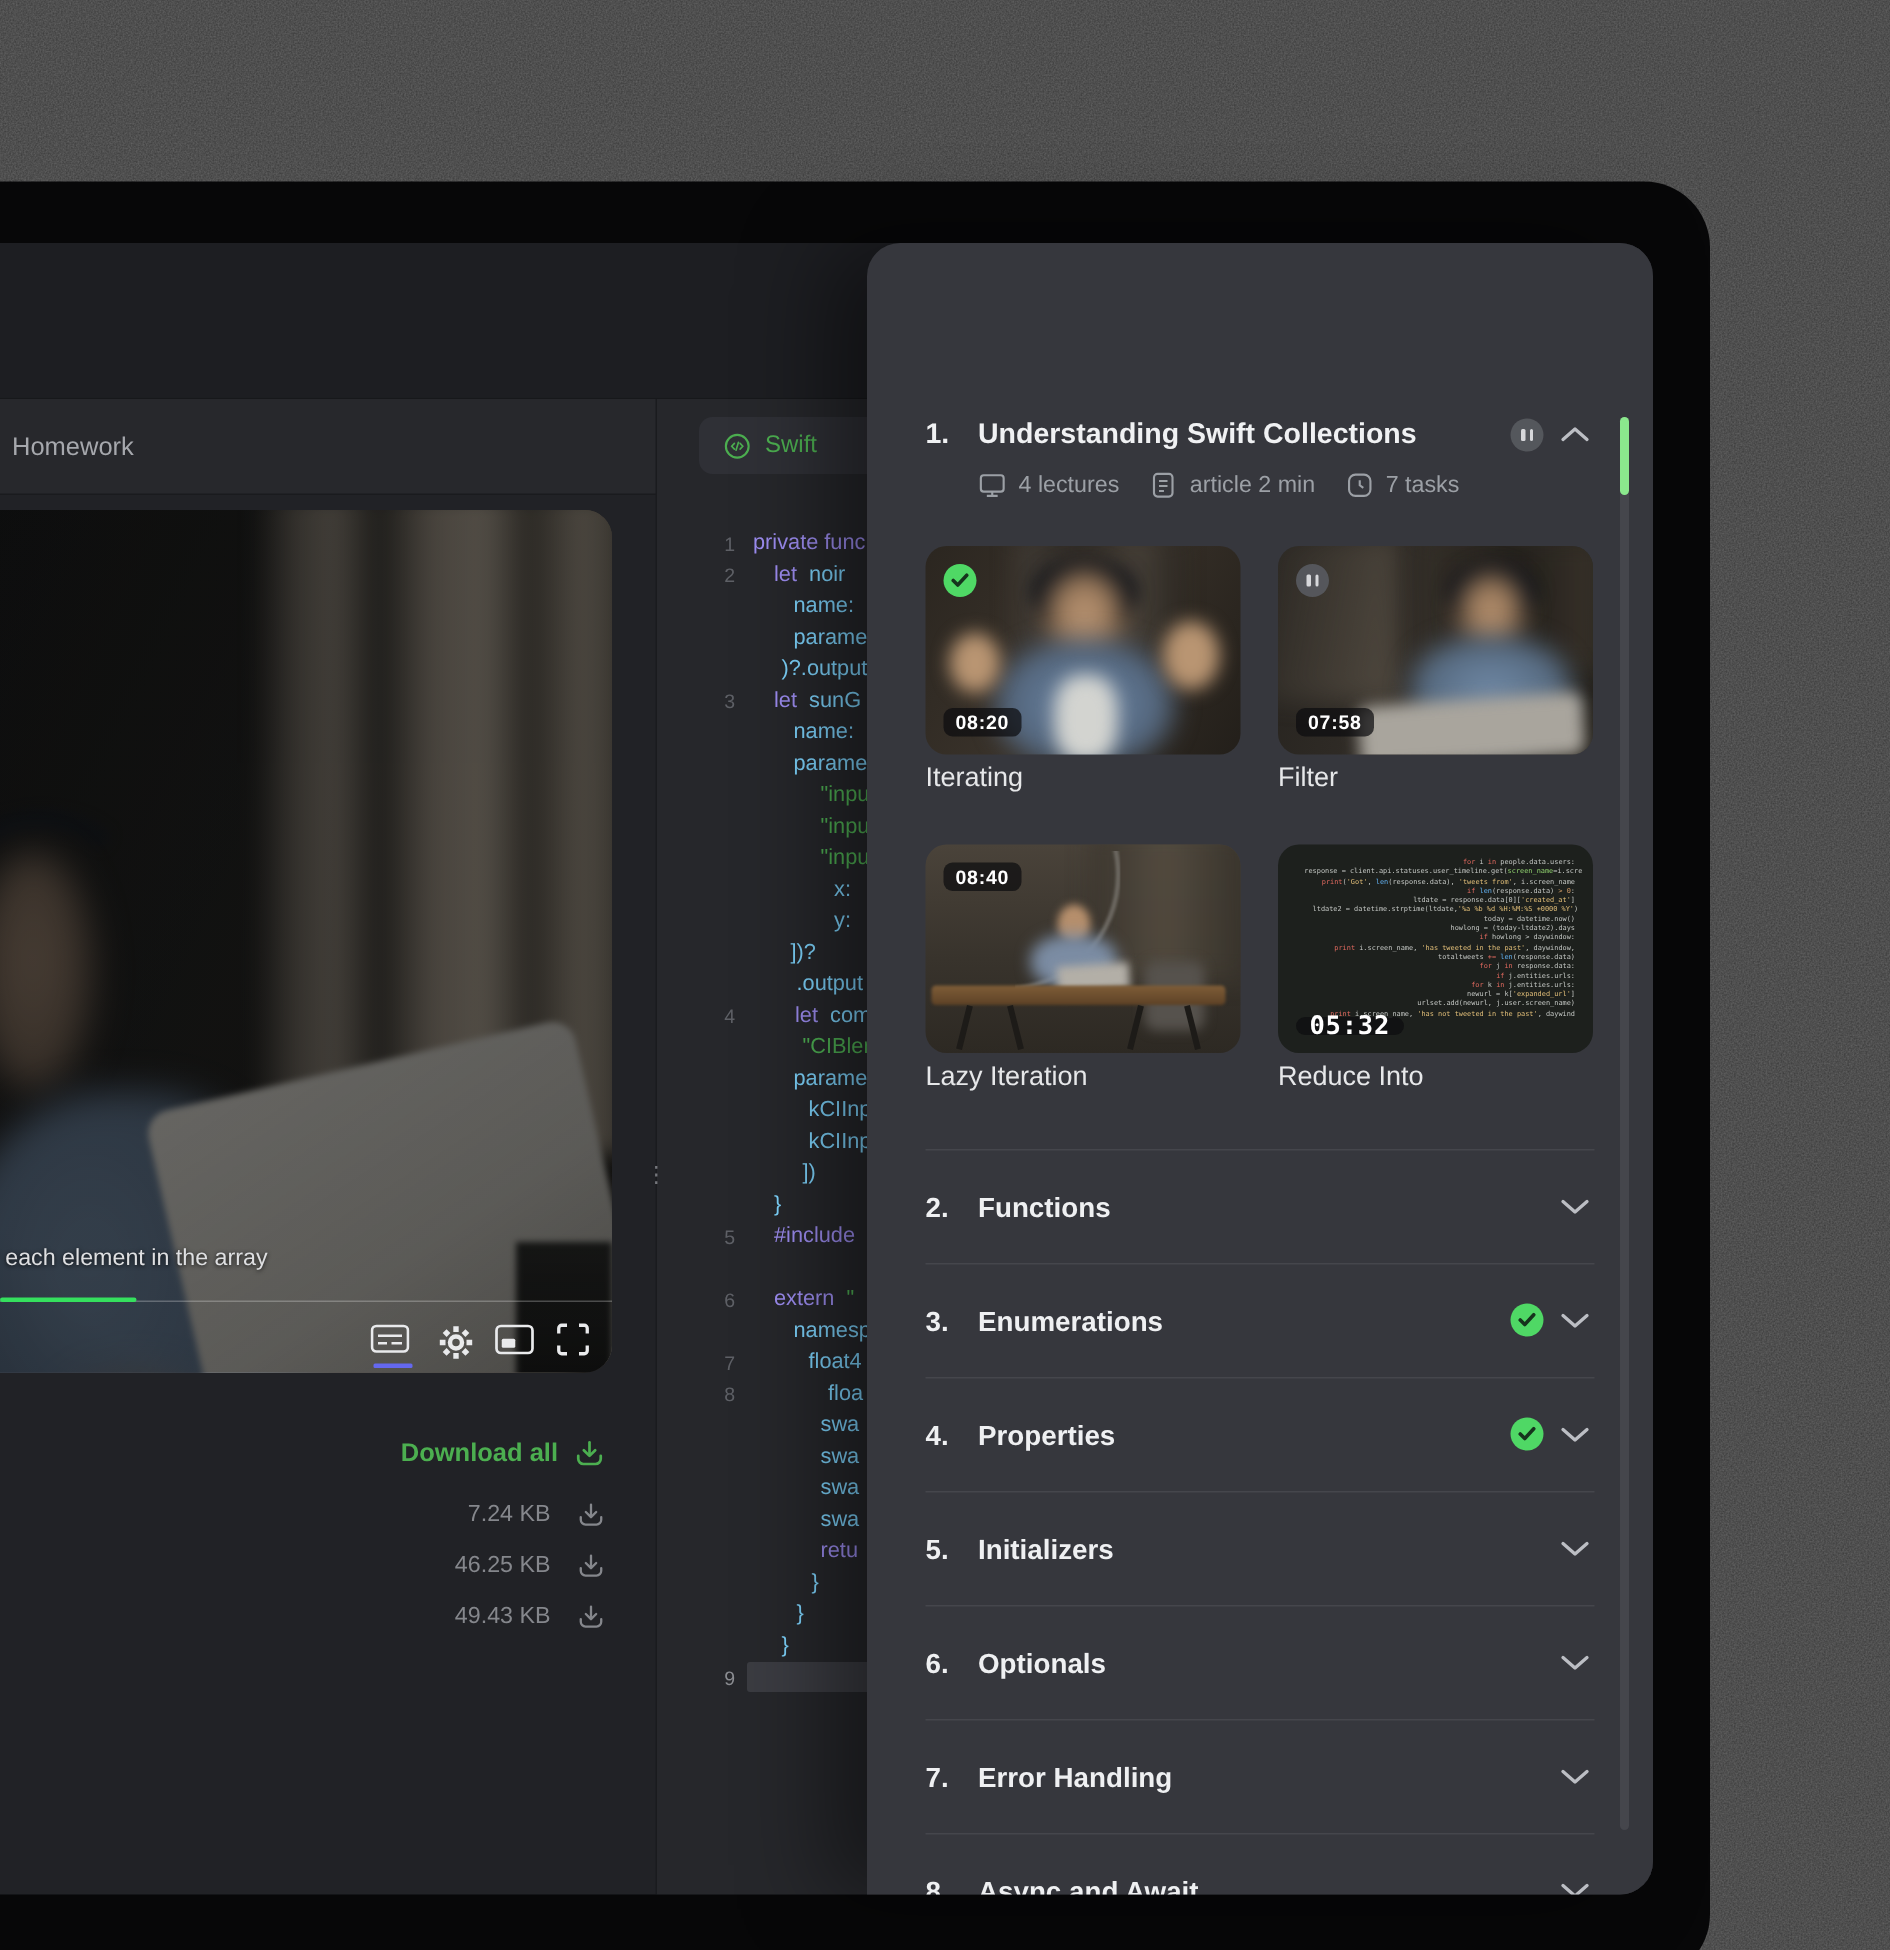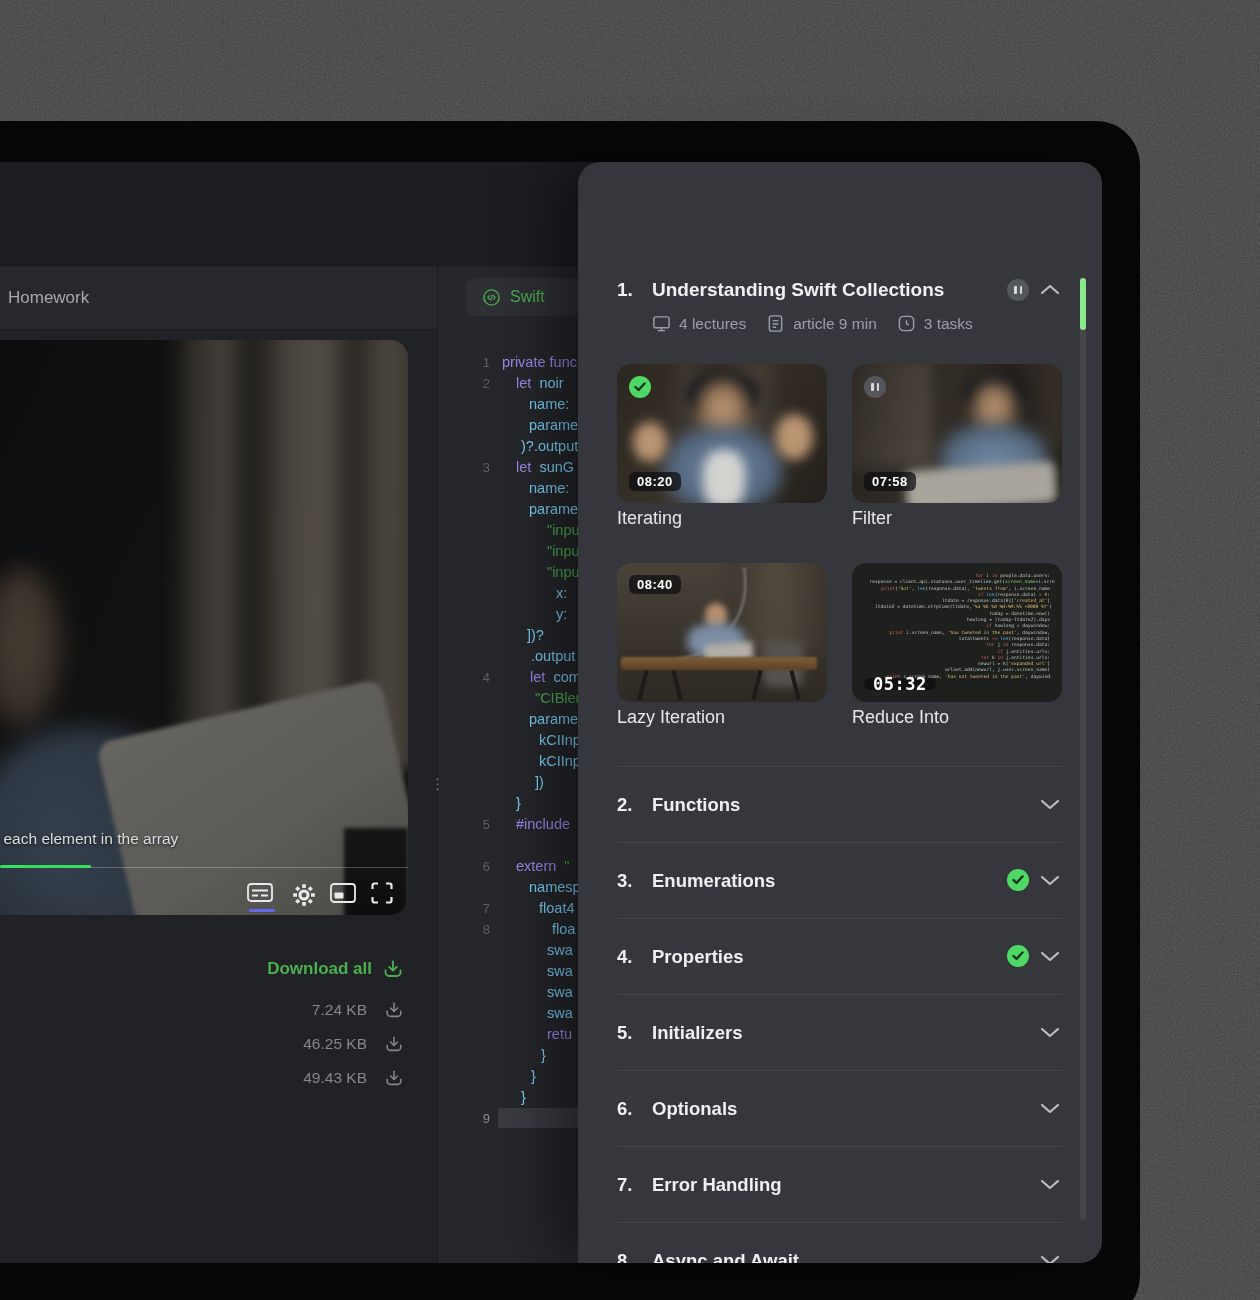--- a/index.html
+++ b/index.html
@@ -264,28 +264,28 @@
             <path d="M10 14.5 V17.2"></path>
             <path d="M6.2 17.5 H13.8"></path>
           </svg>
           <span>4 lectures</span>
         </span>
         <span class="meta-item">
           <svg width="19" height="19" viewBox="0 0 20 20" fill="none" stroke="#9ca0a6" stroke-width="1.5">
             <rect x="3.5" y="2" width="13" height="16" rx="2.5"></rect>
             <path d="M7 7 H13 M7 10.5 H13 M7 14 H10.5"></path>
           </svg>
-          <span>article 9 min</span>
+          <span>article 2 min</span>
         </span>
         <span class="meta-item">
           <svg width="19" height="19" viewBox="0 0 20 20" fill="none" stroke="#9ca0a6" stroke-width="1.5">
             <rect x="2.5" y="2.5" width="15" height="15" rx="4.5"></rect>
             <path d="M10 6.5 V10 L12.5 11.8"></path>
           </svg>
-          <span>3 tasks</span>
+          <span>7 tasks</span>
         </span>
       </div>
 
     <div id="lessons">
         <div class="thumb photo-a" style="left: 39px; top: 202px;">
           <div class="ph" style="left:60px;top:-8px;width:110px;height:80px;background:linear-gradient(90deg,#45403a,#2c2824 40%,#4a443c 75%,#2a2621);opacity:.8"></div>
           <div class="ph" style="left:70px;top:8px;width:72px;height:46px;border-radius:50%;background:#17191d;filter:blur(5px)"></div>
           <div class="ph" style="left:80px;top:16px;width:52px;height:60px;border-radius:50%;background:radial-gradient(#c09a78,#8a6c50 70%,rgba(40,33,27,0))"></div>
           <div class="ph" style="left:46px;top:62px;width:120px;height:86px;border-radius:45%;background:radial-gradient(#6c85a4,#54677e 60%,rgba(30,34,40,0))"></div>
           <div class="ph" style="left:86px;top:86px;width:42px;height:58px;border-radius:40%;background:#d3d4d0;filter:blur(6px)"></div>

